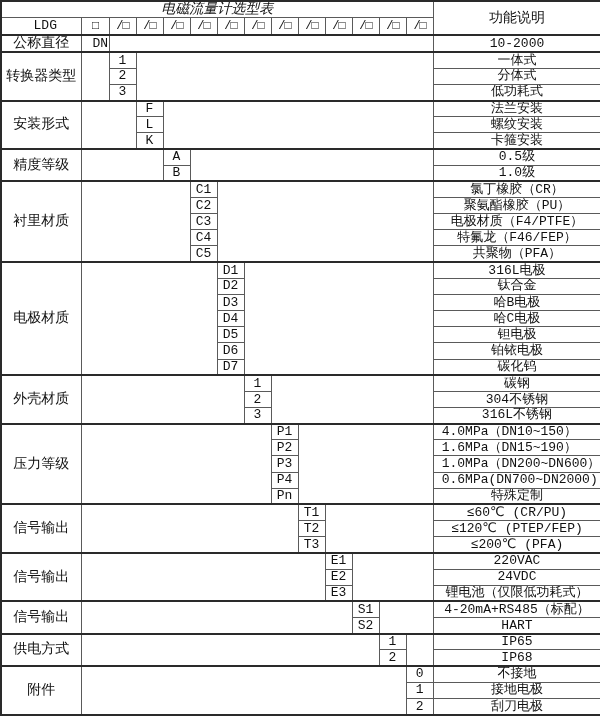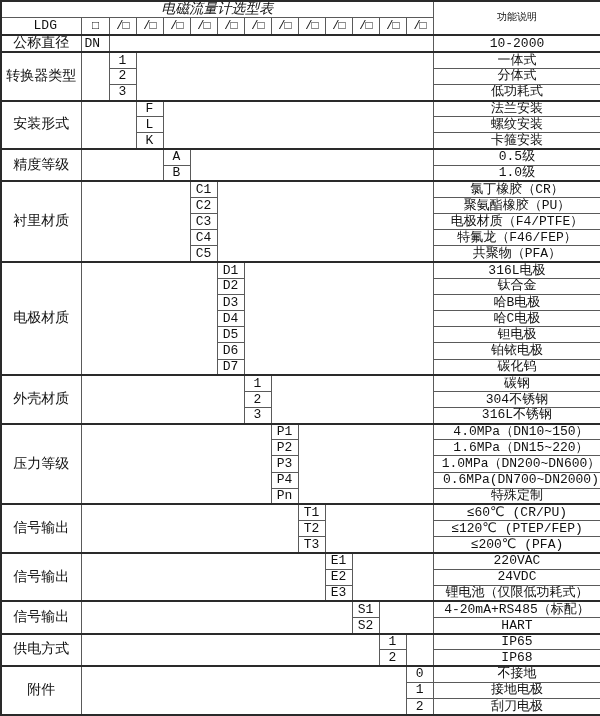--- a/index.html
+++ b/index.html
@@ -22,29 +22,29 @@
     text-align: center;
     vertical-align: middle;
     white-space: nowrap;
     overflow: hidden;
     padding: 0;
     line-height: 1.05;
     font-family: "Liberation Mono", "DejaVu Sans", sans-serif;
   }
   tr.band-start td { border-top: 2px solid #2a2a2a; }
   thead td.title { font-size: 14px; height: 15px; font-style: italic; }
-  thead td.fn-head { font-size: 10px; }
+  thead td.fn-head { font-size: 14px; }
   thead tr.model-row td { height: 18px; }
   td.ldg { text-align: center; padding-left: 8px; }
   td.slot { font-size: 12px; letter-spacing: -1px; }
   td.cat { font-size: 14px; margin-top: 20px; }
   td.code {}
-  td.code.dn { text-align: left; padding-left: 3px; }
+  td.code.dn { text-align: left; padding-left: 11px; }
   td.desc {}
-  td.desc.left { text-align: center; padding-left: 8px; }
+  td.desc.left { text-align: left; padding-left: 8px; }
   tbody tr { height: 16px; }
 </style>
 </head>
 <body>
 
 <table id="sel-table">
   <colgroup>
     <col style="width:80px">
     <col style="width:28px">
     <col style="width:27px">
@@ -202,21 +202,21 @@
       </tr>
       <tr class="band-start">
         <td class="cat" rowspan="5">压力等级</td>
         <td rowspan="5" colspan="7"></td>
         <td class="code">P1</td>
         <td rowspan="5" colspan="5"></td>
         <td class="desc left">4.0MPa（DN10~150）</td>
       </tr>
       <tr>
         <td class="code">P2</td>
-        <td class="desc left">1.6MPa（DN15~220）</td>
+        <td class="desc left">1.6MPa（DN15~190）</td>
       </tr>
       <tr>
         <td class="code">P3</td>
         <td class="desc left">1.0MPa（DN200~DN600）</td>
       </tr>
       <tr>
         <td class="code">P4</td>
         <td class="desc left">0.6MPa(DN700~DN2000)</td>
       </tr>
       <tr>

